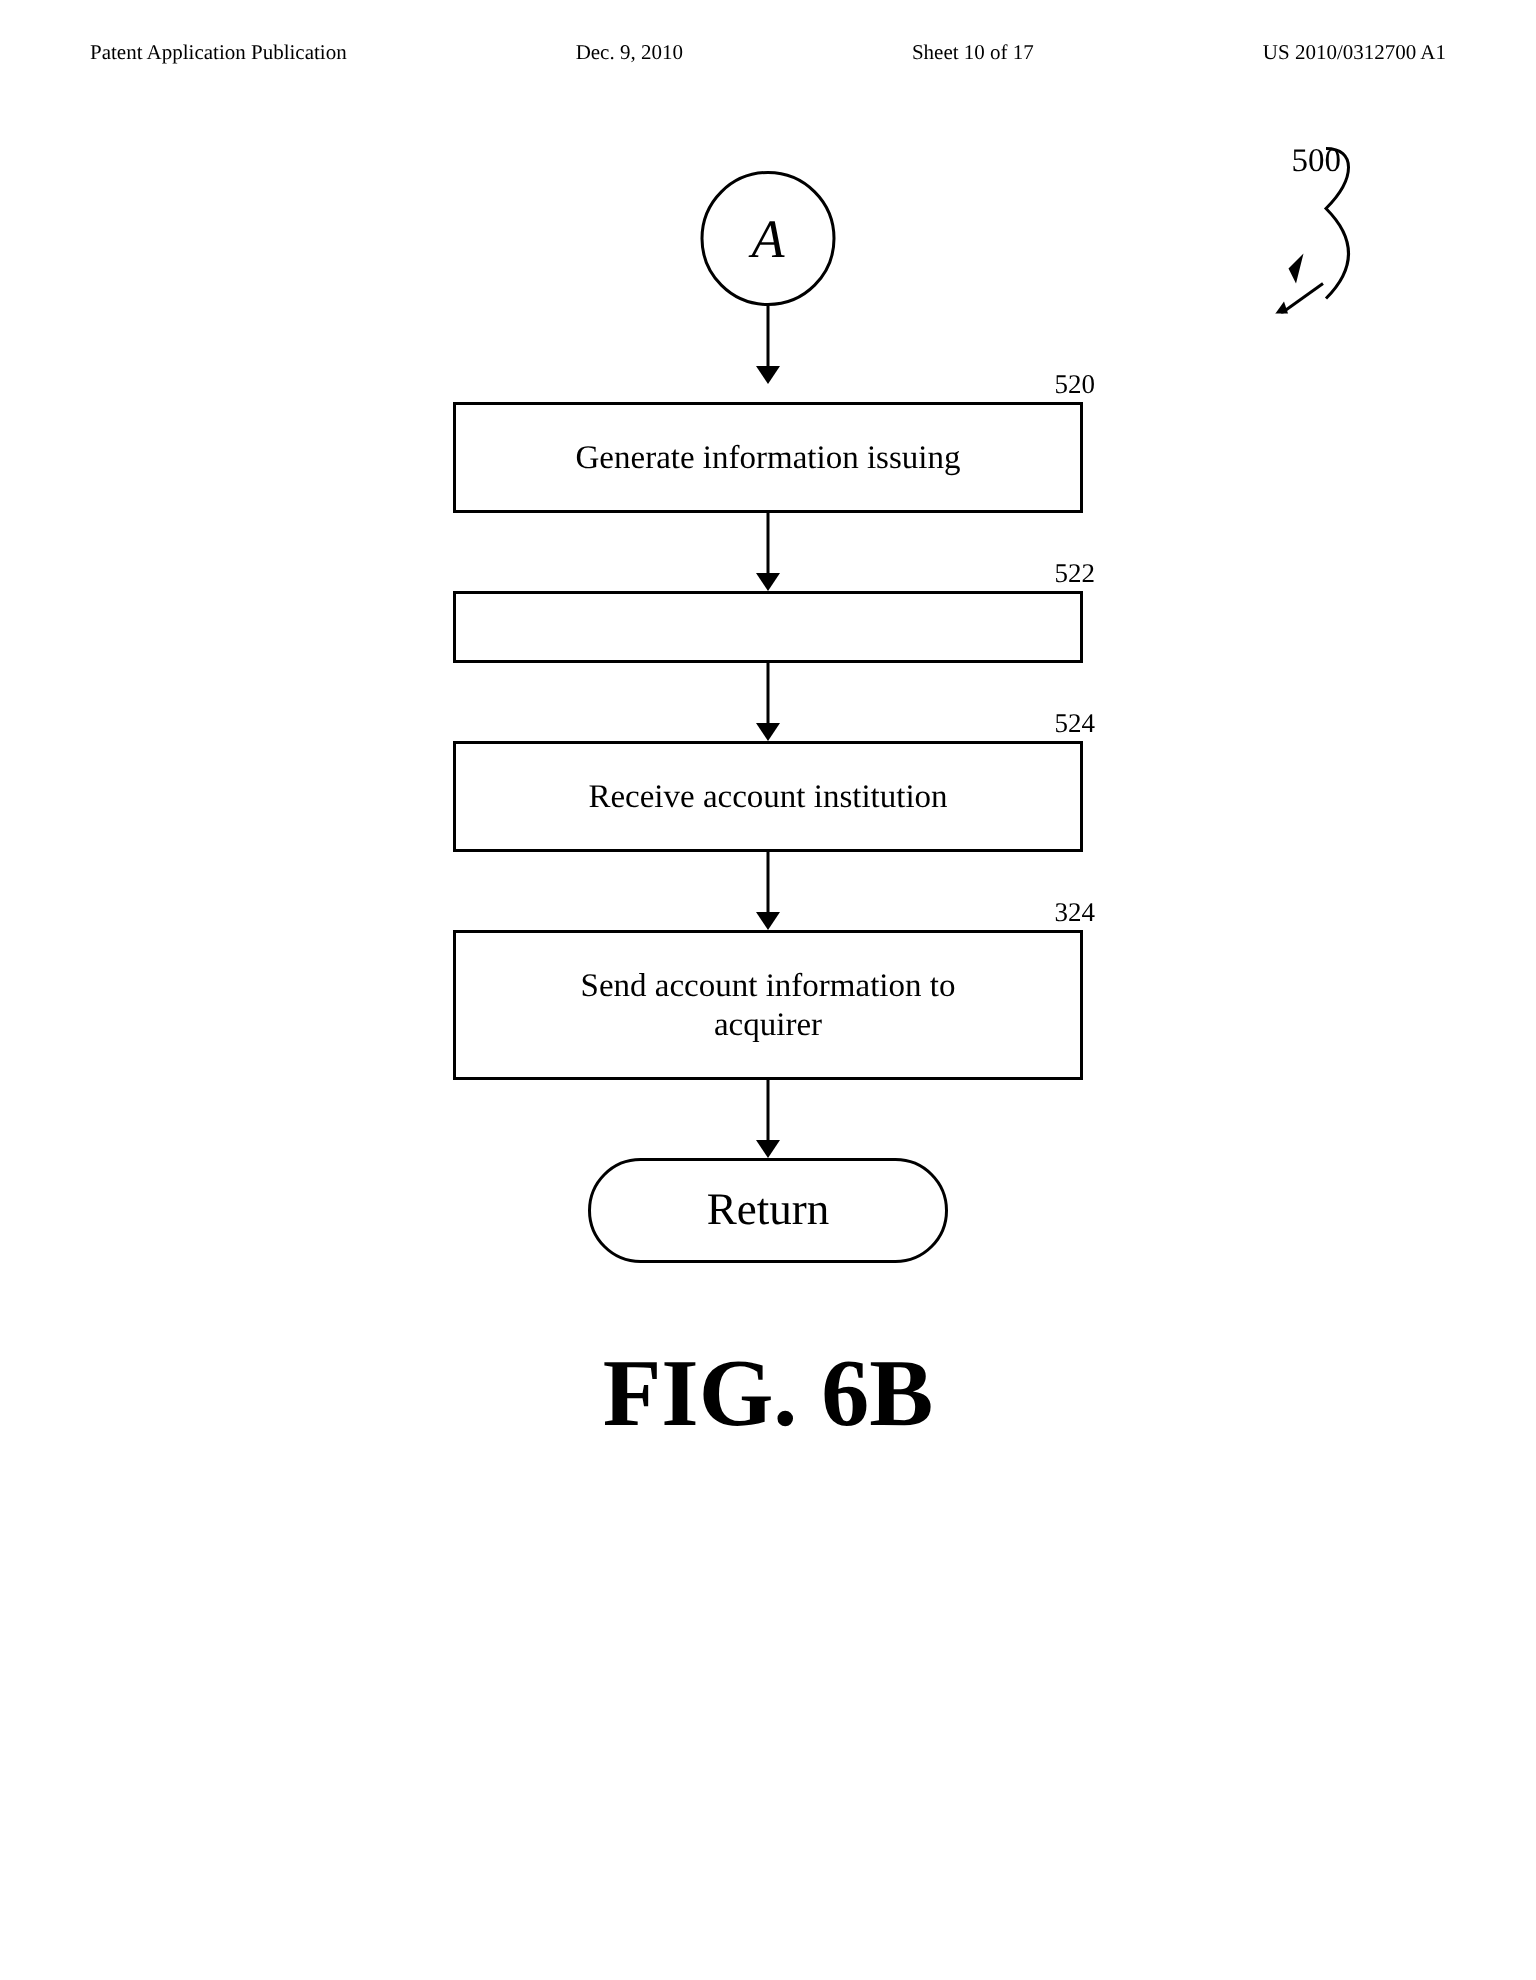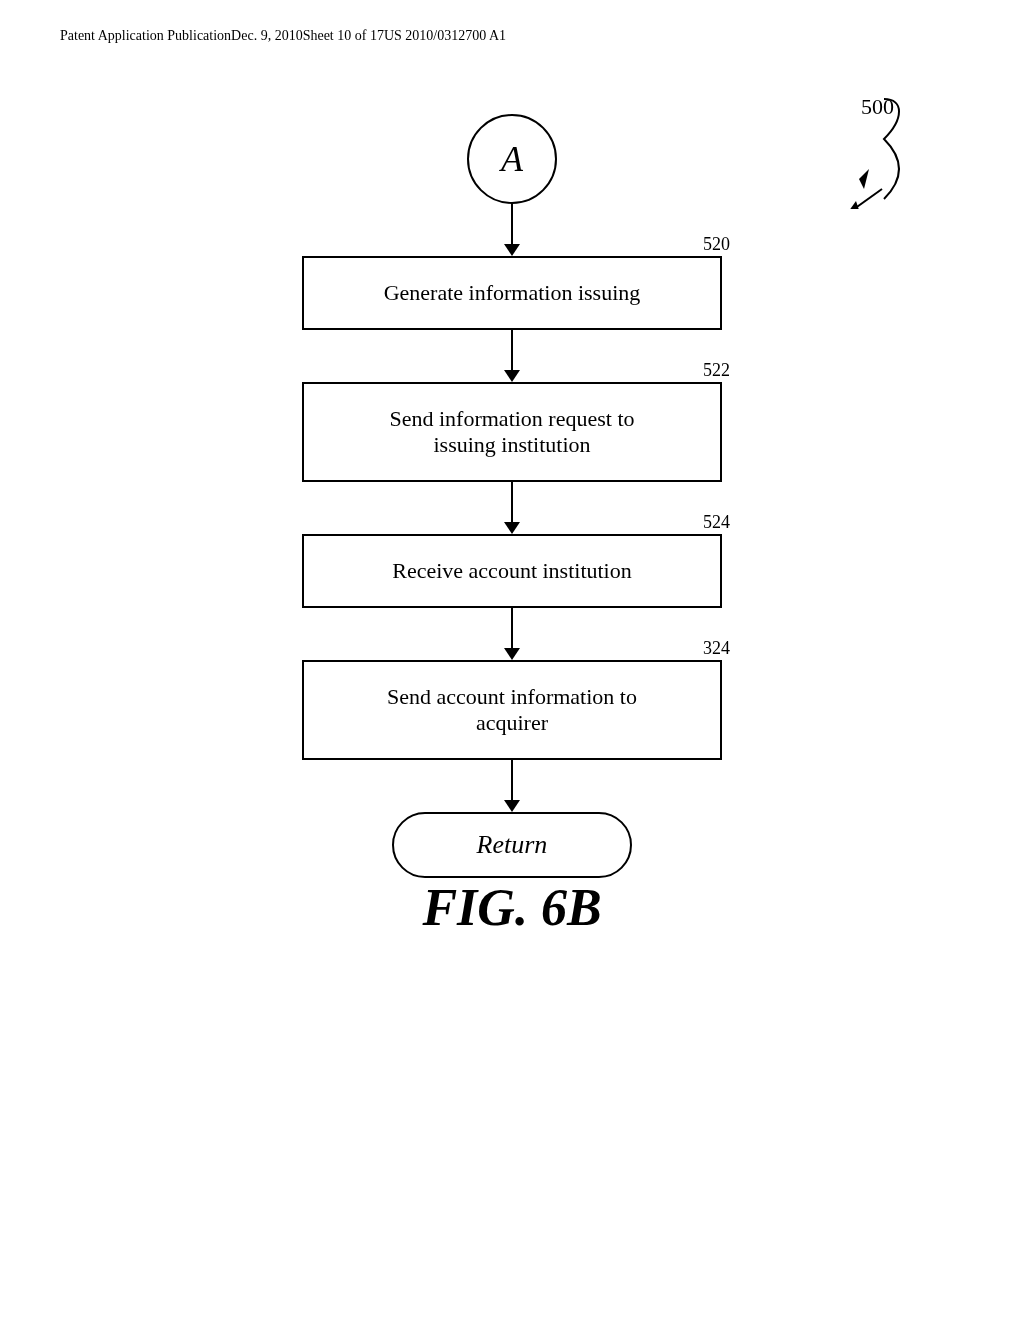--- a/index.html
+++ b/index.html
@@ -8,20 +8,21 @@
       height: 1320px;
       background: #ffffff;
       font-family: 'Times New Roman', Times, serif;
       position: relative;
       overflow: hidden;
     }
 
     
     .header {
       display: flex;
+      justify-content: space-between;
       align-items: baseline;
       padding: 28px 60px 0 60px;
       font-size: 14px;
     }
 
     
     .diagram-area {
       display: flex;
       flex-direction: column;
       align-items: center;
@@ -57,41 +58,40 @@
       z-index: 2;
     }
 
     
     .terminal-box {
       border: 2px solid #000;
       border-radius: 40px;
       width: 240px;
       padding: 16px 20px;
       text-align: center;
-      font-size: 26px;
+      font-size: 30px;
       background: #fff;
       position: relative;
       z-index: 2;
-      font-style: italic;
     }
 
     
     .ref-label {
       position: absolute;
       top: -24px;
       right: -10px;
       font-size: 18px;
     }
 
     
     .fig-caption {
       text-align: center;
-      font-size: 52px;
+      margin-top: 50px;
+      font-size: 64px;
       font-weight: bold;
-      font-style: italic;
     }
 
     
     .curly-arrow-svg {
       position: absolute;
       top: -10px;
       right: 60px;
     }
 
     
@@ -140,33 +140,32 @@
     <div class="circle-node">
       <span>A</span>
     </div>
   </div>
 
   <div class="arrow-seg" style="margin: 0;">
     <div class="arrow-line" style="height:40px;"></div>
     <div class="arrow-tip"></div>
   </div>
 
-  <div class="process-box" style="margin-top:0;text-align:center;">
+  <div class="process-box" style="margin-top:12px;text-align:center;">
     <span class="ref-label">520</span>
     <span>Generate information issuing</span>
   </div>
 
   <div class="arrow-seg">
     <div class="arrow-line" style="height:40px;"></div>
     <div class="arrow-tip"></div>
   </div>
 
   <div class="process-box">
     <span class="ref-label">522</span>
-    <span>Send information request to<br>issuing institution</span>
   </div>
 
   <div class="arrow-seg">
     <div class="arrow-line" style="height:40px;"></div>
     <div class="arrow-tip"></div>
   </div>
 
   <div class="process-box">
     <span class="ref-label">524</span>
     <span>Receive account institution</span>

